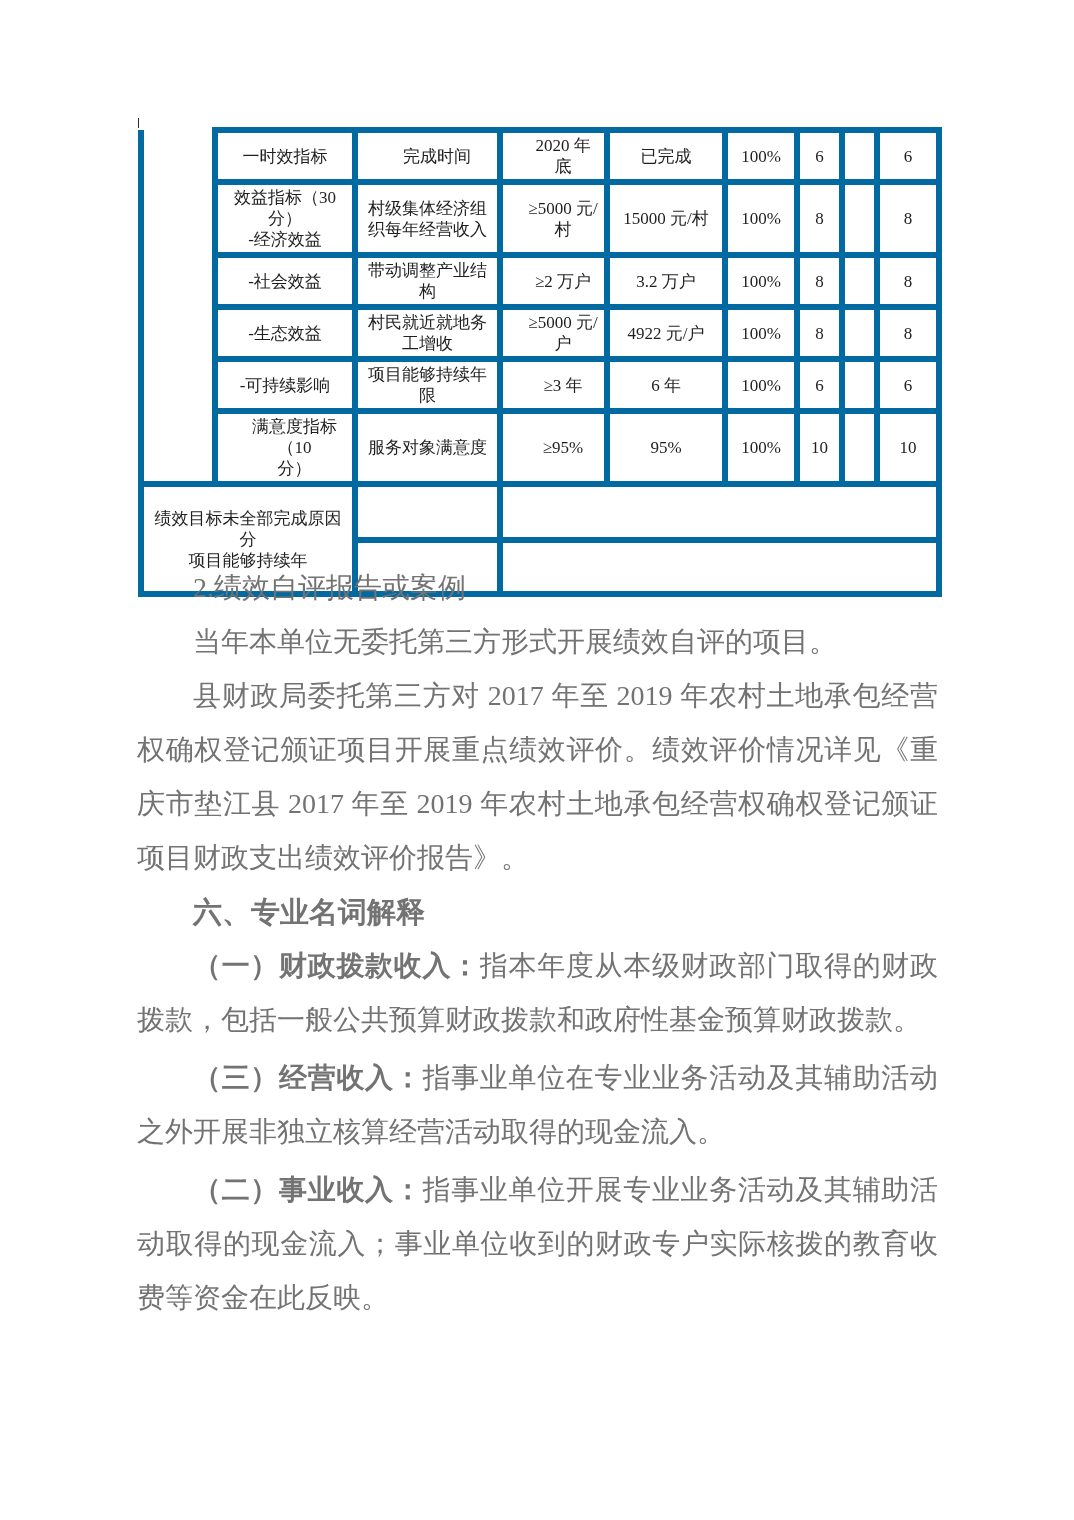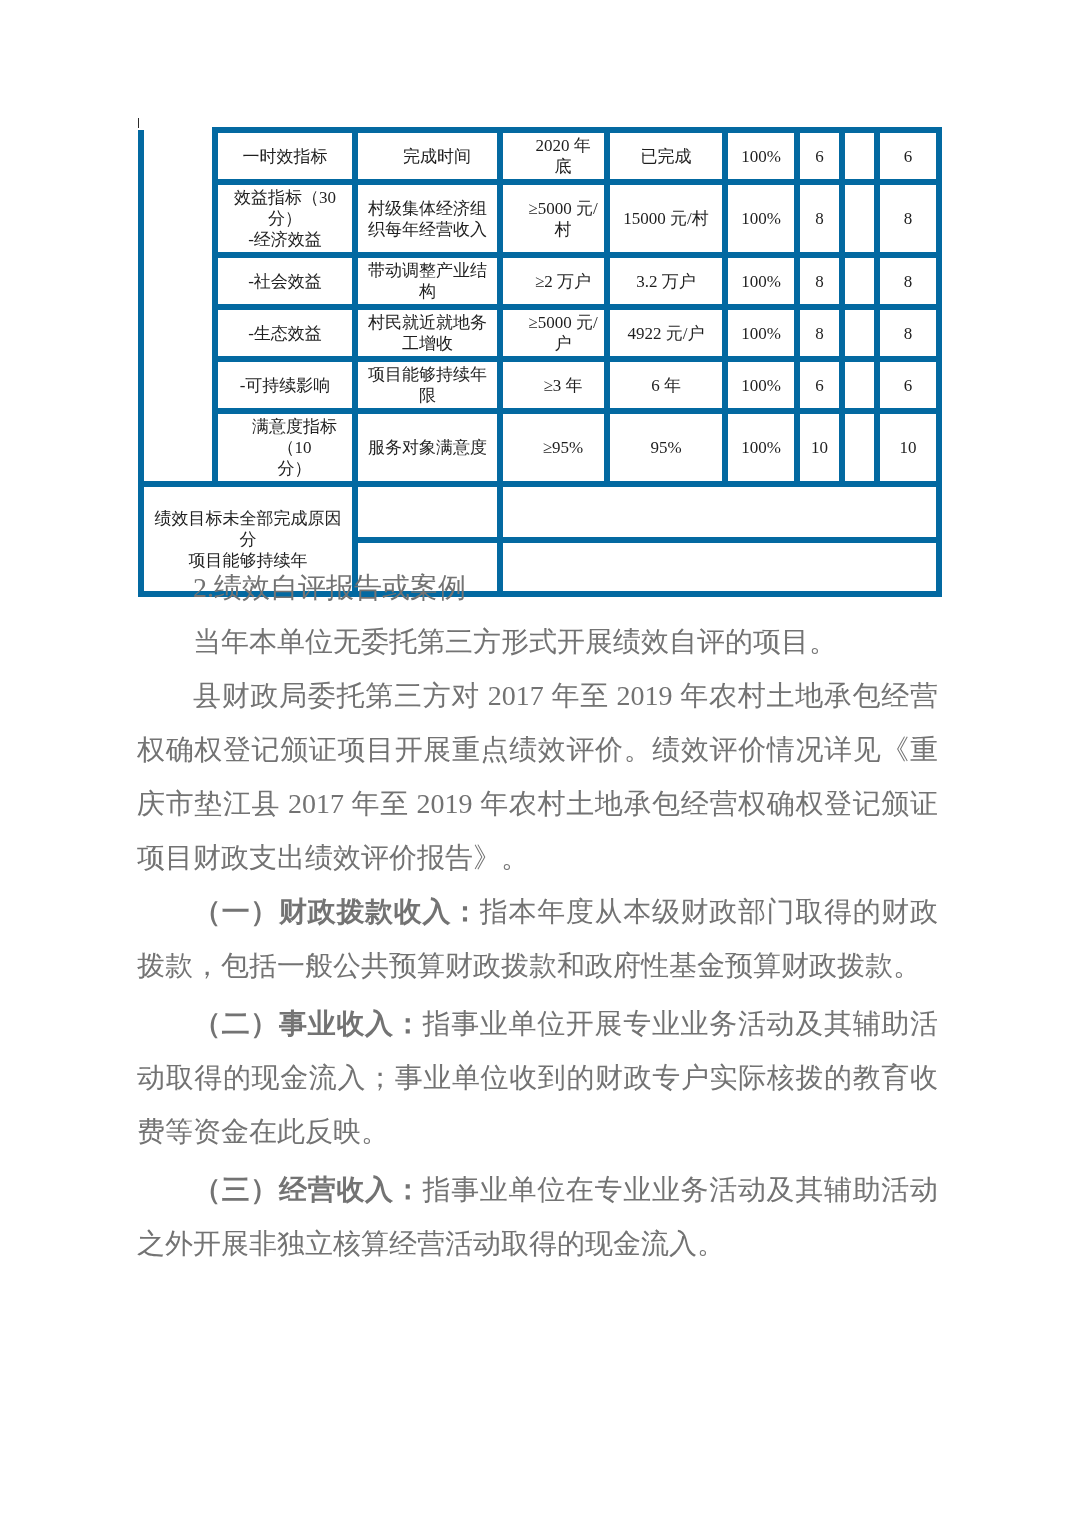--- a/index.html
+++ b/index.html
@@ -140,16 +140,17 @@
       <td colspan="6"></td>
     </tr>
   </tbody>
     </table>
 </div>
 
 <div class="doc-text">
   <p class="flush">2.绩效自评报告或案例</p>
   <p class="flush">当年本单位无委托第三方形式开展绩效自评的项目。</p>
   <p>县财政局委托第三方对 2017 年至 2019 年农村土地承包经营权确权登记颁证项目开展重点绩效评价。绩效评价情况详见《重庆市垫江县 2017 年至 2019 年农村土地承包经营权确权登记颁证项目财政支出绩效评价报告》。</p>
+  <p class="heading-hei">六、专业名词解释</p>
   <p><span class="bold">（一）财政拨款收入：</span><span>指本年度从本级财政部门取得的财政拨款，包括一般公共预算财政拨款和政府性基金预算财政拨款。</span></p>
+  <p class="mt4"><span class="bold">（三）经营收入：</span><span>指事业单位在专业业务活动及其辅助活动之外开展非独立核算经营活动取得的现金流入。</span></p>
   <p class="mt4"><span class="bold">（二）事业收入：</span><span>指事业单位开展专业业务活动及其辅助活动取得的现金流入；事业单位收到的财政专户实际核拨的教育收费等资金在此反映。</span></p>
-  <p class="mt4"><span class="bold">（三）经营收入：</span><span>指事业单位在专业业务活动及其辅助活动之外开展非独立核算经营活动取得的现金流入。</span></p>
 </div>
 
 </body></html>

